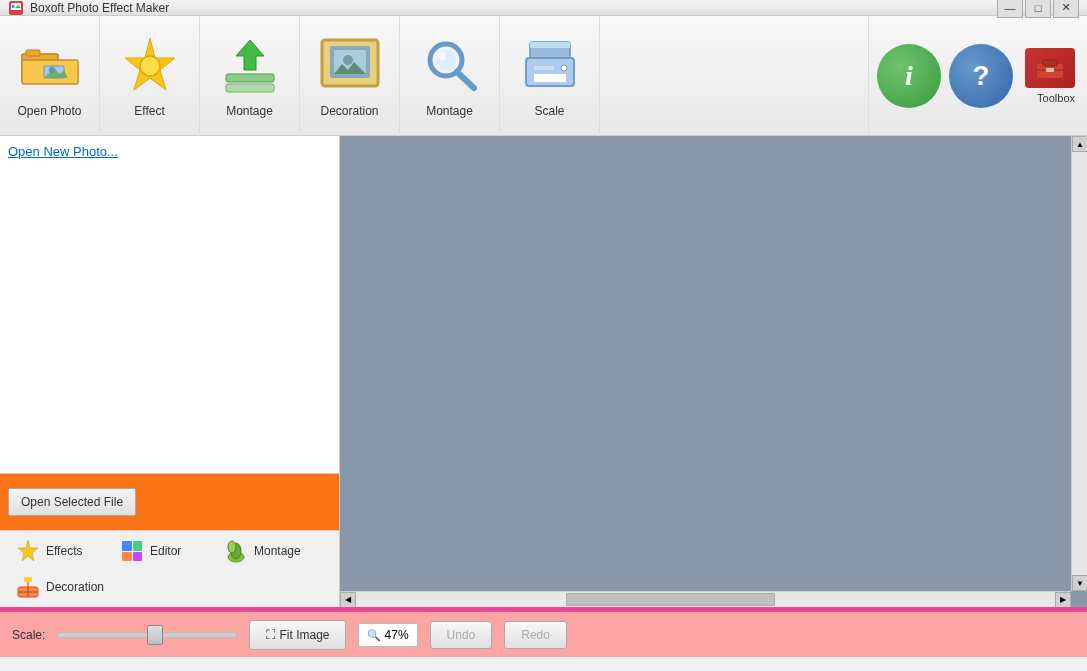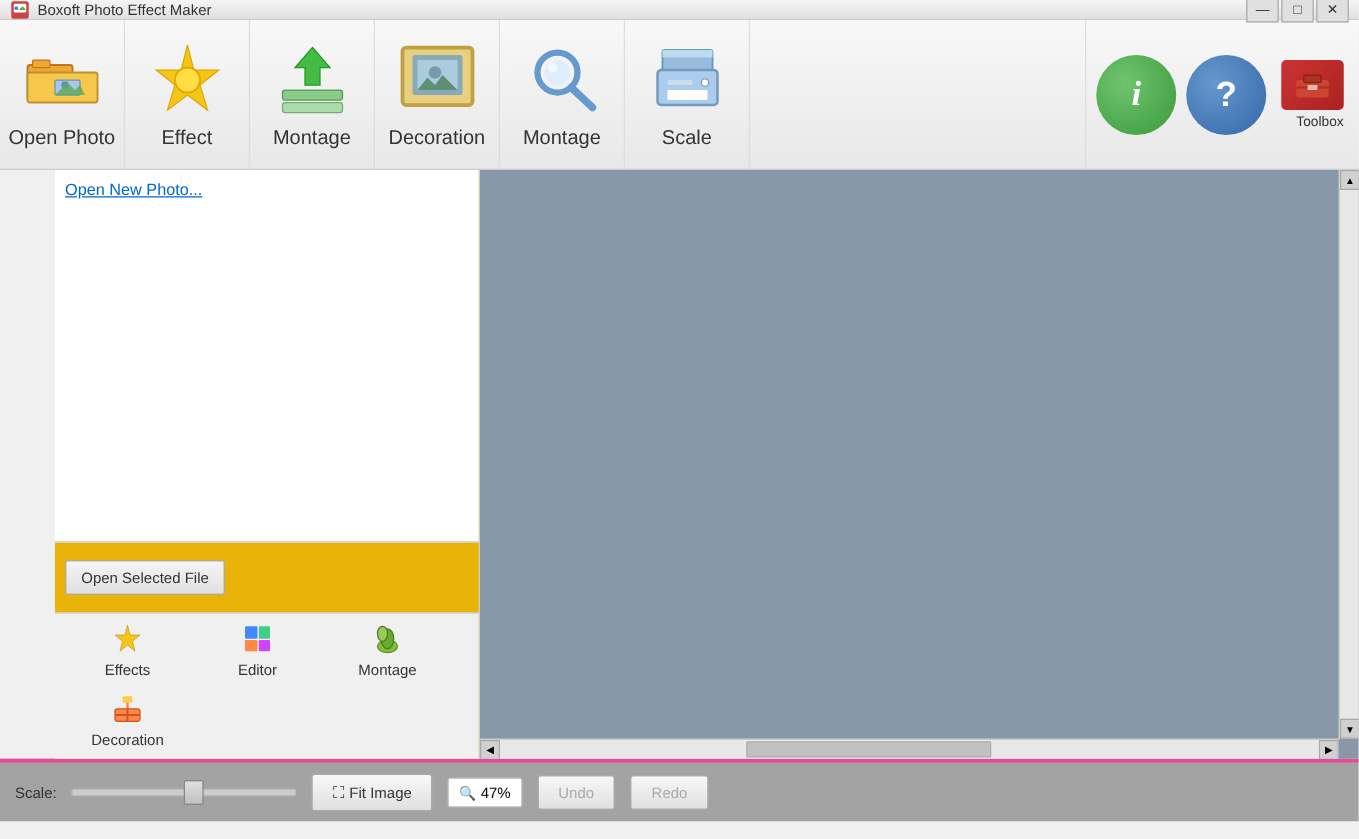--- a/index.html
+++ b/index.html
@@ -33,21 +33,21 @@
       padding: 0;
       height: 120px;
     }
     .tool-btn {
       display: flex; flex-direction: column; align-items: center; justify-content: center;
       width: 100px; height: 120px; cursor: pointer; border: none; background: transparent;
       border-right: 1px solid #ddd; padding: 8px 4px;
       transition: background 0.1s;
     }
     .tool-btn .icon-wrap { width: 64px; height: 64px; display: flex; align-items: center; justify-content: center; margin-bottom: 6px; }
-    .tool-btn .btn-label { font-size: 16px; color: #333; text-align: center; }
+    .tool-btn .btn-label { font-size: 12px; color: #333; text-align: center; }
 
     #toolbar-right {
       margin-left: auto; display: flex; align-items: center; padding: 0 8px; gap: 8px; border-left: 1px solid #ddd;
     }
     .round-btn {
       width: 64px; height: 64px; border-radius: 50%; display: flex; align-items: center; justify-content: center;
       cursor: pointer; font-size: 28px; font-weight: bold; border: none;
     }
     .info-btn { background: radial-gradient(circle at 35% 35%, #6fc46f, #3a9a3a); color: white; }
     .help-btn { background: radial-gradient(circle at 35% 35%, #6699cc, #3366aa); color: white; }
@@ -63,23 +63,23 @@
     
     #main {
       display: flex;
       height: calc(671px - 30px - 120px - 30px);
       
       height: 471px;
     }
 
     
     #left-panel {
-      width: 340px; min-width: 340px; background: #eab308;
+      width: 340px; min-width: 340px; background: #f97316;
       border-right: 1px solid #ccc;
-      display: flex; flex-direction: column; margin-left: 44px;
+      display: flex; flex-direction: column;
     }
     #file-list {
       flex: 1; border-bottom: 1px solid #ccc; padding: 8px; background: white;
       overflow-y: auto;
     }
     .open-new-link { color: #0066cc; text-decoration: underline; cursor: pointer; font-size: 13px; }
     #open-selected-btn {
       margin: 8px; padding: 6px 12px;
       background: linear-gradient(to bottom, #f5f5f5, #e0e0e0);
       border: 1px solid #aaa; border-radius: 2px; cursor: pointer;
@@ -88,39 +88,38 @@
 
     
     #bottom-tabs {
       display: flex; flex-wrap: wrap; padding: 4px 8px; gap: 4px; background: #f0f0f0;
       border-top: 1px solid #ccc;
     }
     .tab-item {
       display: flex; align-items: center; gap: 6px; padding: 4px 8px;
       cursor: pointer; font-size: 12px; color: #333; border-radius: 2px;
       min-width: 100px;
-      flex-direction: column;
     }
     .tab-icon { width: 24px; height: 24px; display: flex; align-items: center; justify-content: center; }
 
     
     #canvas-area {
       flex: 1; background: #8898a8; position: relative; overflow: hidden;
     }
     #canvas-scrollbar-v {
       position: absolute; right: 0; top: 0; bottom: 16px; width: 16px;
       background: #e0e0e0; border-left: 1px solid #ccc;
       display: flex; flex-direction: column;
     }
     .scroll-arrow { width: 16px; height: 16px; background: #d0d0d0; border: 1px solid #aaa; display: flex; align-items: center; justify-content: center; font-size: 8px; cursor: pointer; }
     .scroll-track { flex: 1; background: #e8e8e8; }
 
     
     #bottom-bar {
-      height: 50px; background: #a3a3a3; border-top: 3px solid #ec4899;
+      height: 50px; background: #fca5a5; border-top: 5px solid #ec4899;
       display: flex; align-items: center; padding: 0 12px; gap: 12px;
     }
     #scale-label { font-size: 12px; color: #333; }
     #scale-slider-wrap { display: flex; align-items: center; width: 180px; position: relative; }
     #scale-slider {
       -webkit-appearance: none; appearance: none;
       width: 180px; height: 6px; background: linear-gradient(to right, #ccc 0%, #ccc 50%, #4488cc 50%, #4488cc 55%, #ccc 55%);
       border: 1px solid #bbb; outline: none; cursor: pointer; border-radius: 2px;
     }
     #scale-slider::-webkit-slider-thumb {

